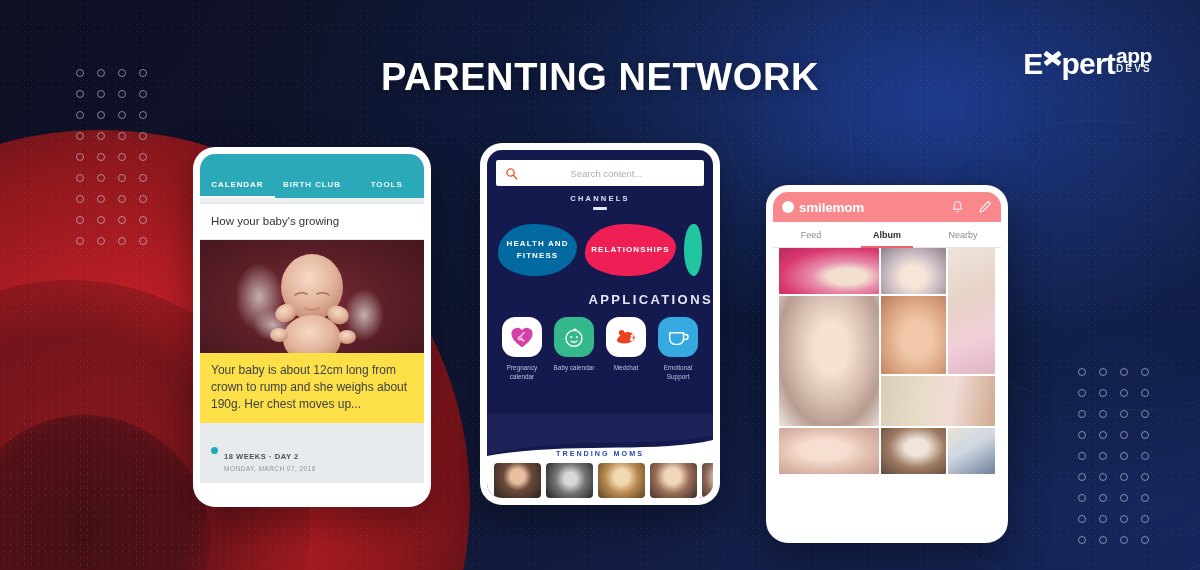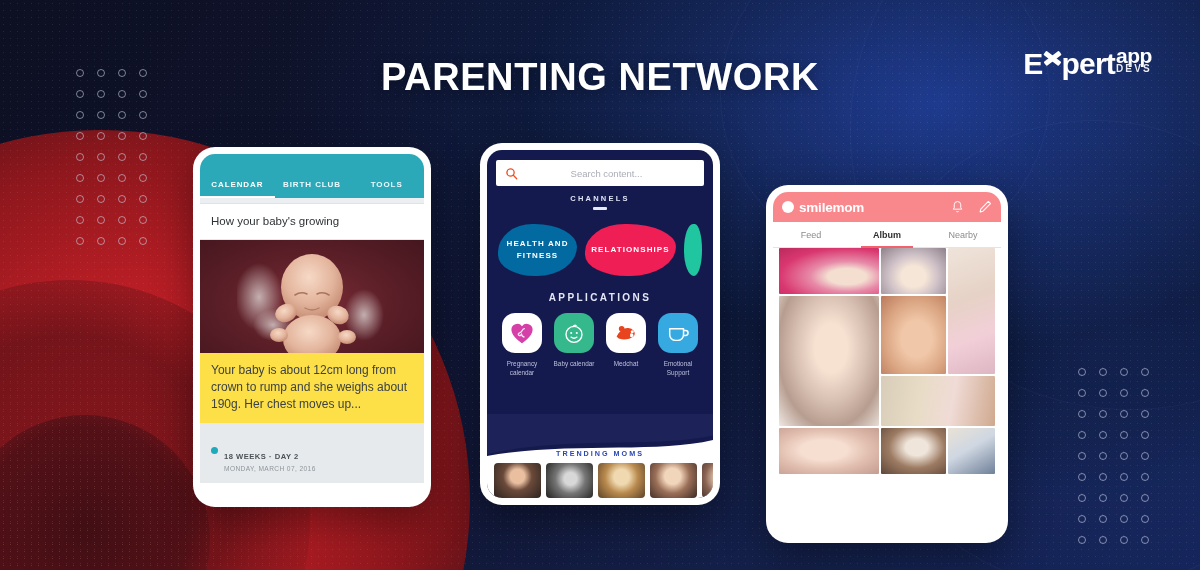--- a/index.html
+++ b/index.html
@@ -170,21 +170,21 @@
   .blob {
     height: 52px; display: flex; align-items: center; justify-content: center;
     text-align: center; color: #fff; font-size: 8px; font-weight: 700; letter-spacing: 1.1px;
     line-height: 1.5; padding: 0 6px;
     border-radius: 45% 55% 52% 48% / 55% 45% 58% 42%;
   }
   .blob-1 { background: #0369a1; width: 98px; }
   .blob-2 { background: #ef1e55; width: 98px; }
   .blob-3 { background: #1fc6a0; width: 20px; border-radius: 50% 40% 45% 55% / 50% 50% 50% 50%; }
   .p2-apps-lbl {
-    text-align: center; color: #e3e7f6; font-size: 10px; letter-spacing: 2.4px;
+    text-align: right; color: #e3e7f6; font-size: 13px; letter-spacing: 2.4px;
     font-weight: 700; margin-top: 16px;
   }
   .p2-apps { display: flex; justify-content: space-between; padding: 10px 12px 0; }
   .app { width: 46px; text-align: center; }
   .app-ico {
     width: 40px; height: 40px; margin: 0 auto; border-radius: 13px;
     display: flex; align-items: center; justify-content: center;
   }
   .app-1 { background: #ffffff; }
   .app-2 { background: #35b88b; }

